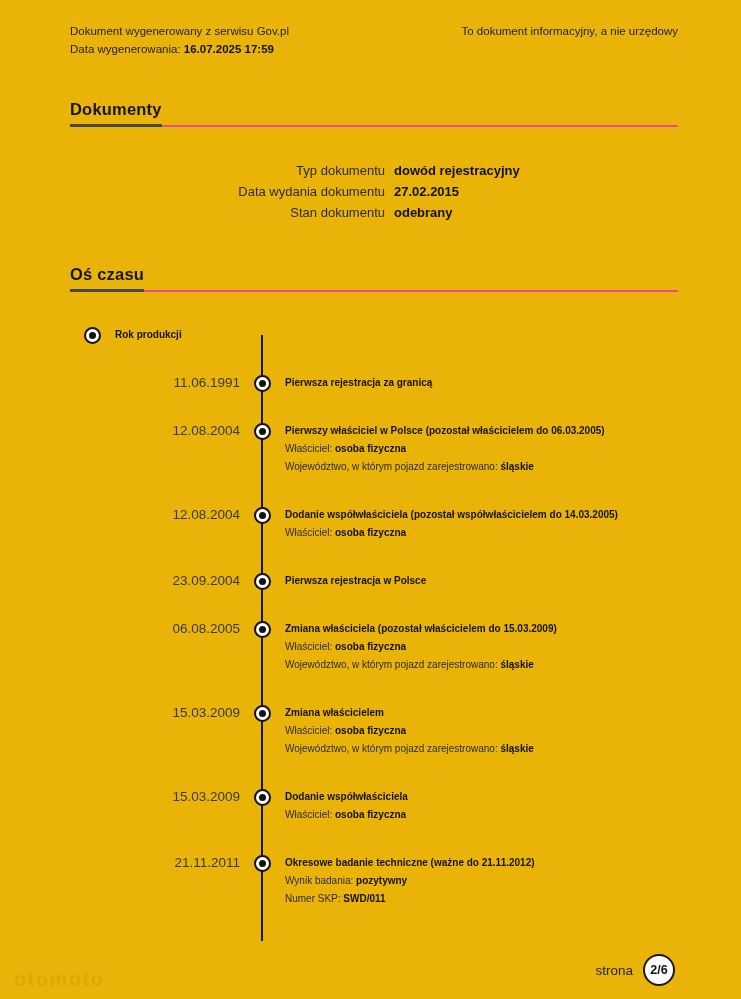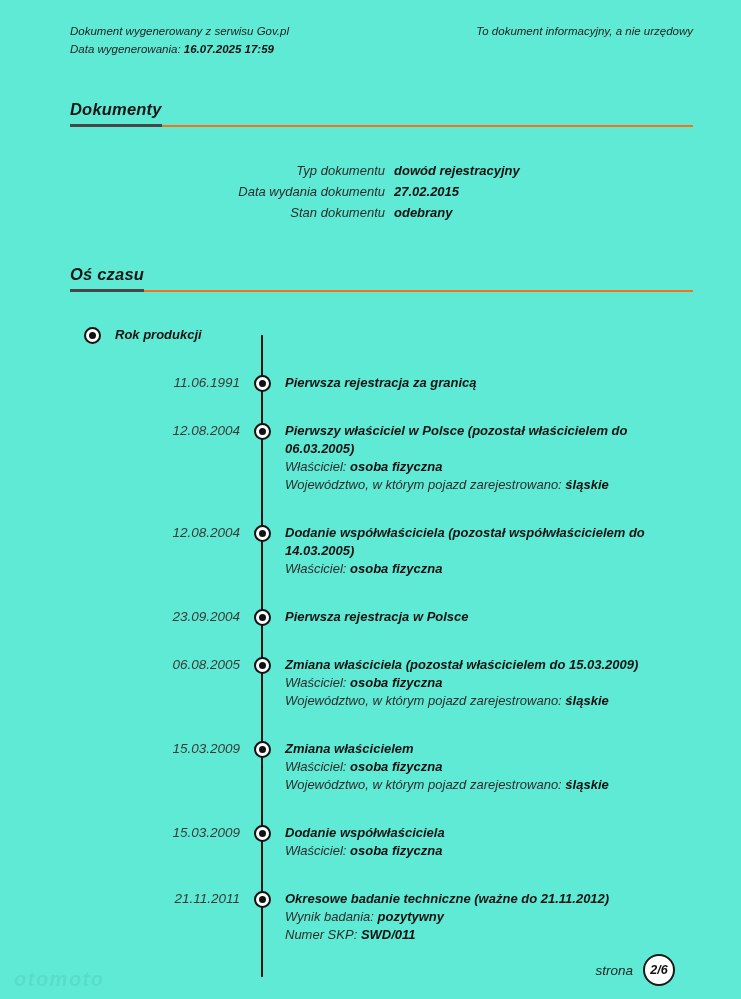--- a/index.html
+++ b/index.html
@@ -5,33 +5,32 @@
   * { margin:0; padding:0; box-sizing:border-box; }
   html, body { background:#ffffff; }
   body {
     font-family:"Liberation Sans", sans-serif;
     color:#1d1d1d;
     -webkit-font-smoothing:antialiased;
   }
   .page {
     width:741px; height:999px;
     position:relative;
-    background:#5eead4;
-    padding:22px 48px 0 70px;
+    background:#eab308;
+    padding:22px 63px 0 70px;
     overflow:hidden;
-    font-style:italic;
   }
 
   
   .hdr { display:flex; justify-content:space-between; align-items:flex-start;
          font-size:11.5px; line-height:18px; color:#232323; }
   .hdr .bold { font-weight:700; color:#111; }
 
   
-  .section-head { margin-top:42px; border-bottom:2px solid #f97316; line-height:0; }
+  .section-head { margin-top:42px; border-bottom:2px solid #ec4899; line-height:0; }
   .section-title {
     display:inline-block; line-height:normal;
     font-size:16.5px; font-weight:700; color:#161616;
     padding-bottom:5px; border-bottom:3px solid #474747; margin-bottom:-2px;
     letter-spacing:0.2px;
   }
 
   
   .kv { margin-top:33px; font-size:13px; line-height:21px; }
   .kv-row { display:flex; }
@@ -43,21 +42,21 @@
   .rail { position:absolute; left:191px; top:9px; bottom:-33px; width:2px; background:#161616; z-index:0; }
   .event { display:flex; margin-bottom:30px; position:relative; }
   .event-date { width:170px; text-align:right; font-size:13.5px; color:#3a3a3a; line-height:18px; white-space:nowrap; }
   .event-marker { width:45px; display:flex; justify-content:center; align-items:flex-start; }
   .marker {
     width:17px; height:17px; border:2.6px solid #121212; border-radius:50%;
     background:#ffffff; margin-top:0.5px; position:relative; z-index:1;
     display:flex; align-items:center; justify-content:center;
   }
   .marker::after { content:""; width:7px; height:7px; background:#121212; border-radius:50%; }
-  .event-body { width:392px; font-size:13px; line-height:18px; }
+  .event-body { width:392px; font-size:10px; line-height:18px; }
   .event-title { font-weight:700; color:#141414; }
   .event-detail { color:#2c2c2c; }
   .event-detail .dv { font-weight:700; color:#101010; }
 
   
   .footer { position:absolute; right:66px; bottom:13px; display:flex; align-items:center; gap:10px;
             font-size:13.5px; color:#232323; }
   .page-circle {
     width:32px; height:32px; border:2.6px solid #1a1a1a; border-radius:50%;
     display:flex; align-items:center; justify-content:center;

